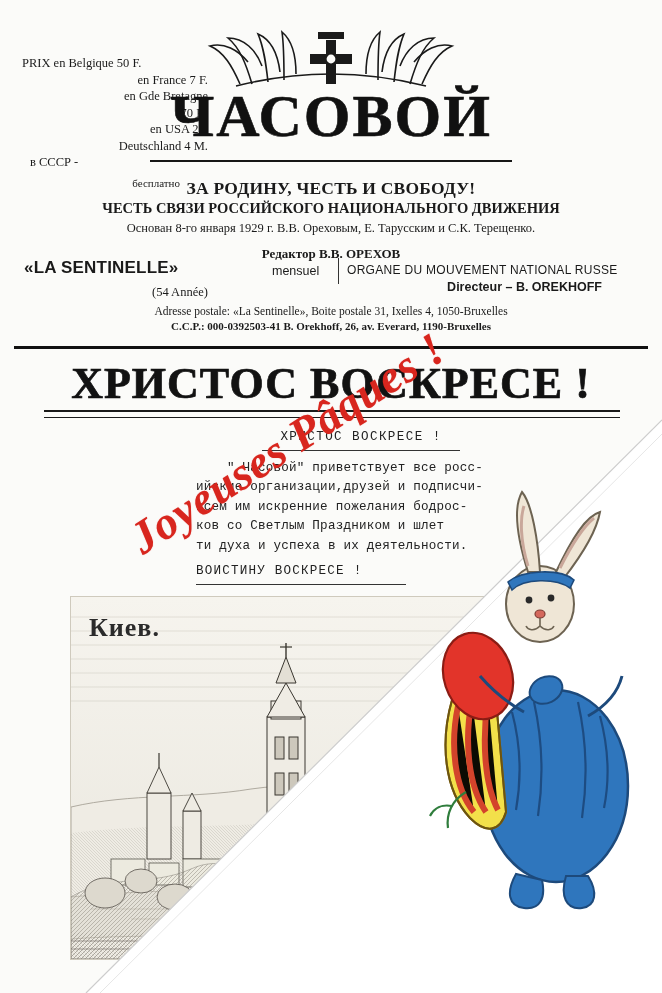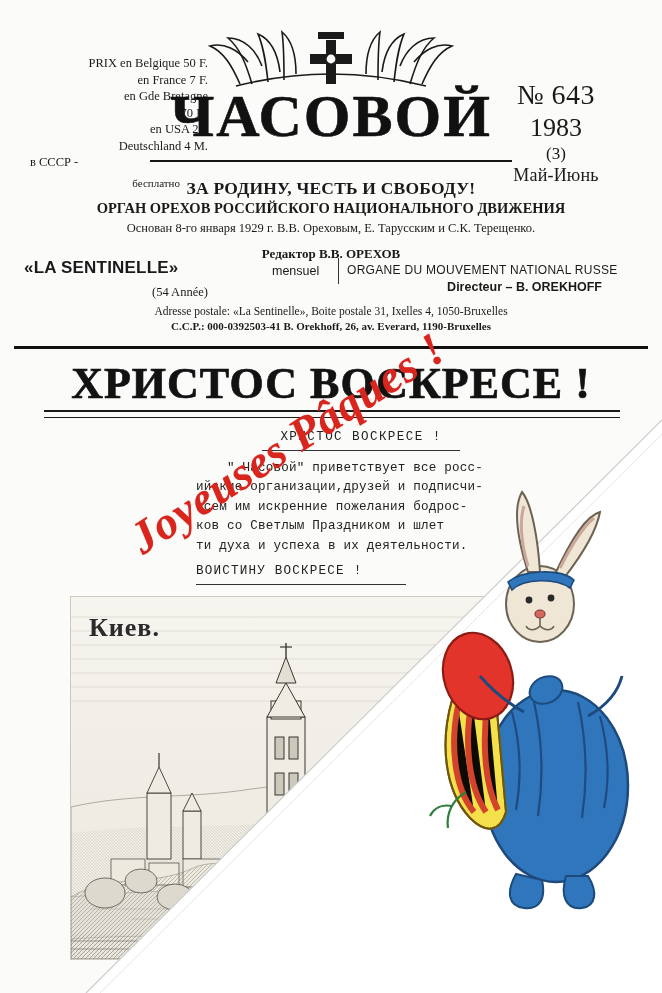--- a/index.html
+++ b/index.html
@@ -30,21 +30,21 @@
     left: 18px;
     top: 55px;
     width: 190px;
     text-align: right;
     font-family: "Liberation Serif", serif;
     font-size: 12.5px;
     line-height: 16.5px;
     color: #1b1b1b;
   }
   .price-block .ln { display: block; white-space: nowrap; }
-  .price-block .ln.l1 { text-align: right; padding-left: 4px; margin-left: 35px; }
+  .price-block .ln.l1 { text-align: left; padding-left: 4px; }
   .price-block .ln.free {
     padding-right: 28px;
     padding-top: 4px;
     font-size: 11px;
   }
   .price-block .ln.ussr { text-align: left; padding-left: 12px; font-family: Liberation Serif, serif; }
 
   .issue-block {
     position: absolute;
     right: 26px;
@@ -351,29 +351,23 @@
         <rect x="326" y="14" width="10" height="44"></rect>
         <rect x="310" y="28" width="42" height="10"></rect>
         <rect x="318" y="6" width="26" height="7"></rect>
         <circle cx="331" cy="33" r="4.4" fill="#fbfbf9"></circle>
       </g>
     </svg>
 
     <div class="title-main">ЧАСОВОЙ</div>
     <div class="title-rule"></div>
 
-    <div class="issue-block">
-      <div class="issue-no">№ 643</div>
-      <div class="issue-year">1983</div>
-      <div class="issue-paren">(3)</div>
-      <div class="issue-month">Май-Июнь</div>
-    </div>
 
     <div class="slogan">ЗА РОДИНУ, ЧЕСТЬ И СВОБОДУ!</div>
-    <div class="organ-line">ОРГАН ОРЕХОВ РОССИЙСКОГО НАЦИОНАЛЬНОГО ДВИЖЕНИЯ</div>
+    <div class="organ-line">ЧЕСТЬ СВЯЗИ РОССИЙСКОГО НАЦИОНАЛЬНОГО ДВИЖЕНИЯ</div>
     <div class="founded-line">Основан 8-го января 1929 г. В.В. Ореховым, Е. Тарусским и С.К. Терещенко.</div>
     <div class="editor-line">Редактор В.В. ОРЕХОВ</div>
 
     <div class="fr-title">«LA SENTINELLE»</div>
     <div class="fr-mensuel">mensuel</div>
     <div class="fr-sep"></div>
     <div class="fr-organe">ORGANE  DU  MOUVEMENT  NATIONAL  RUSSE</div>
     <div class="fr-director">Directeur – B. OREKHOFF</div>
     <div class="fr-annee">(54 Année)</div>
     <div class="addr-line">Adresse postale: «La Sentinelle», Boite postale 31, Ixelles 4, 1050-Bruxelles</div>

